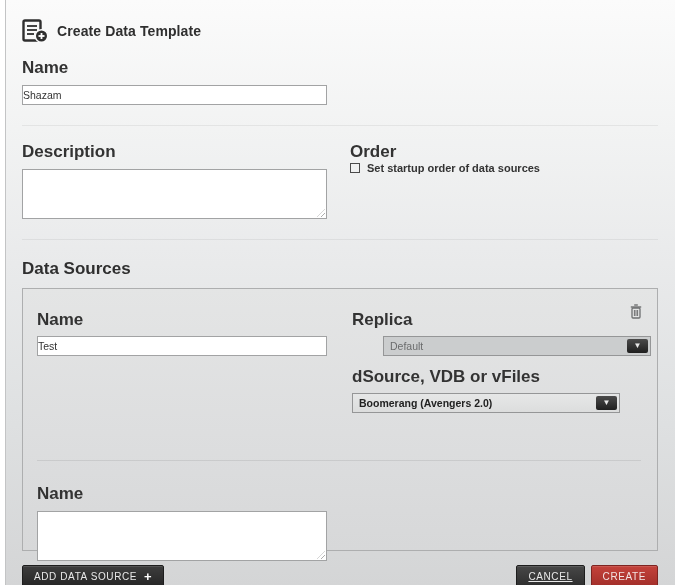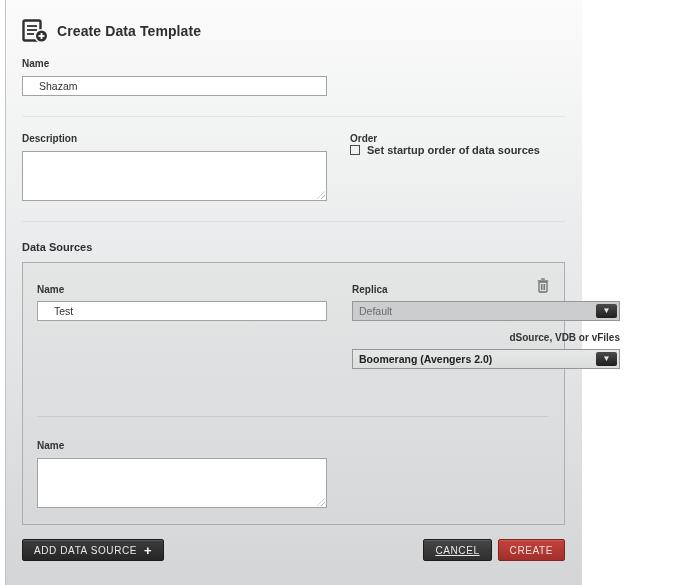--- a/index.html
+++ b/index.html
@@ -4,37 +4,37 @@
 <style>
   * { box-sizing: border-box; margin: 0; padding: 0; }
   html,body { width:675px; height:585px; }
   body {
     font-family: "Liberation Sans", sans-serif;
     background:#ffffff;
     position:relative;
     overflow:hidden;
   }
   .page {
-    position:absolute; left:5px; top:0; width:577px; height:585px;
+    position:absolute; left:5px; top:0; width:670px; height:585px;
     border-left:1px solid #c3c4c5;
     background:linear-gradient(180deg,#fbfbfb 0%,#f2f3f3 22%,#e9eaeb 45%,#dfe1e2 70%,#d4d5d6 100%);
   }
   .content { padding:18px 17px 0 16px; }
 
   
   .hdr { display:flex; align-items:center; gap:8px; height:26px; margin-bottom:14px; }
   .hdr-title { font-size:14px; font-weight:700; color:#2f2f2f; letter-spacing:0.1px; }
 
-  .lbl { font-size:10px; font-weight:700; color:#333; display:block; }
+  .lbl { font-size:17px; font-weight:700; color:#333; display:block; }
 
   .field-name-row { margin-top:4px; }
   .txt-input {
     width:305px; height:20px; border:1px solid #a2a3a4; background:#fff;
     font-family:"Liberation Sans",sans-serif; font-size:10.5px; color:#333;
-    padding:2px 16px; display:block; margin-top:7px; outline:none;
+    padding:2px 0; display:block; margin-top:7px; outline:none;
   }
   .divider { height:1px; background:rgba(0,0,0,0.06); margin:20px 0 0 0; }
 
   .two-col { display:flex; margin-top:16px; }
   .col-left { width:305px; }
   .col-right { margin-left:23px; flex:1; }
 
   .ta-wrap { position:relative; width:305px; margin-top:7px; }
   .ta {
     width:100%; height:50px; border:1px solid #a2a3a4; background:#fff; display:block;
@@ -47,48 +47,48 @@
     opacity:.8;
   }
 
   .chk-row { display:flex; align-items:center; gap:7px; }
   .chk {
     width:10px; height:10px; border:1px solid #4a4a4a; background:transparent;
     appearance:none; -webkit-appearance:none; cursor:pointer;
   }
   .chk-lbl { font-size:11px; font-weight:700; color:#333; }
 
-  .section-heading { font-size:11px; font-weight:700; color:#2f2f2f; margin-top:19px; }
+  .section-heading { font-size:17px; font-weight:700; color:#2f2f2f; margin-top:19px; }
 
   
   .card {
     margin-top:9px; height:263px; border:1px solid #adaeaf;
     background:linear-gradient(180deg,#e4e5e5 0%,#dddedf 55%,#d7d8d9 100%);
     padding:21px 16px 16px 14px; position:relative;
   }
   .card-cols { display:flex; }
   .card-col-left { width:290px; }
   .card-col-right { margin-left:25px; width:268px; }
   .card-input { width:290px; margin-top:6px; }
 
   .select {
     position:relative; width:268px; height:20px; border:1px solid #959697;
     margin-top:6px; cursor:pointer; display:flex; align-items:center;
     font-size:10.5px; padding-left:6px; padding-right:26px;
     overflow:hidden; white-space:nowrap;
   }
-  .select.disabled { background:#cbcdce; color:#6b6c6d; font-weight:400; }
+  .select.disabled { background:#cbcdce; color:#6b6c6d; font-weight:400;margin-left:31px; }
   .select.active { background:linear-gradient(180deg,#e6e7e7,#dcdddd); color:#222; font-weight:700; }
   .select .btn-caret {
     position:absolute; right:2px; top:2px; bottom:2px; width:21px;
     background:linear-gradient(180deg,#4b4b4b,#1f1f1f); border-radius:2px;
     display:flex; align-items:center; justify-content:center;
     color:#e8e8e8; font-size:8px; line-height:1;
   }
-  .src-label { margin-top:11px;text-align:right; }
+  .src-label { margin-top:11px; }
 
   .trash { position:absolute; top:15px; right:15px; cursor:pointer; line-height:0; }
 
   .card-divider { height:1px; background:rgba(0,0,0,0.08); margin-top:47px; }
   .notes-lbl { margin-top:23px; }
 
   
   .footer { display:flex; align-items:center; margin-top:14px; padding:0 17px 0 16px; }
   .btn {
     height:22px; border-radius:2px; border:1px solid #1d1d1d;

